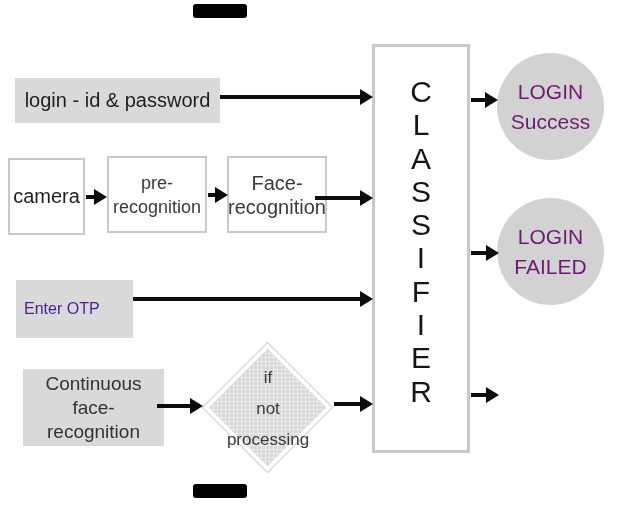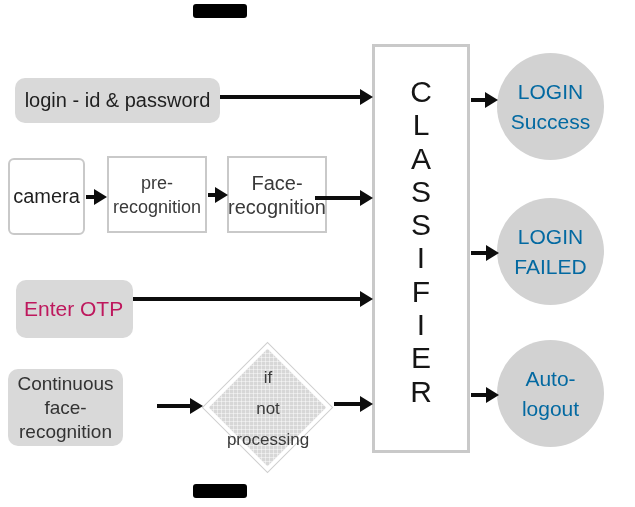--- a/index.html
+++ b/index.html
@@ -3,32 +3,32 @@
 <meta charset="utf-8">
 <style>
   html,body{margin:0;padding:0;background:#fff;}
   .canvas{
     position:relative;width:635px;height:507px;background:#ffffff;overflow:hidden;
     font-family:"Liberation Sans", sans-serif;
   }
   
   .node{position:absolute;box-sizing:border-box;display:flex;align-items:center;justify-content:center;
         text-align:center;white-space:pre-line;}
-  .fill-box{background:var(--box-fill);color:#1f1f1f;border-radius:10px;}
+  .fill-box{background:var(--box-fill);color:#1f1f1f;}
   .line-box{background:#ffffff;border:2px solid var(--node-border);color:#3a3a3a;}
-  .circle{background:var(--circle-fill);border-radius:50%;color:#0369a1;
+  .circle{background:var(--circle-fill);border-radius:50%;color:#701a75;
           font-size:21px;line-height:30px;}
   
   .login-box{left:15px;top:78px;width:205px;height:45px;font-size:20px;}
-  .camera-box{left:8px;top:158px;width:77px;height:77px;font-size:20px;color:#1f1f1f;border-radius:6px;}
+  .camera-box{left:8px;top:158px;width:77px;height:77px;font-size:20px;color:#1f1f1f;}
   .pre-box{left:107px;top:156px;width:100px;height:77px;font-size:18px;line-height:24px;}
   .face-box{left:227px;top:156px;width:100px;height:77px;font-size:20px;line-height:24px;}
-  .otp-box{left:16px;top:280px;width:117px;height:58px;font-size:21px;color:#be185d;
+  .otp-box{left:16px;top:280px;width:117px;height:58px;font-size:16px;color:#4c1d95;
            justify-content:flex-start;padding-left:8px;text-align:left;}
-  .cont-box{left:8px;top:369px;width:115px;height:77px;font-size:19px;line-height:24px;color:#333;}
+  .cont-box{left:23px;top:369px;width:141px;height:77px;font-size:19px;line-height:24px;color:#333;}
   .classifier-box{left:372px;top:44px;width:98px;height:409px;background:#fff;
                   border:3px solid var(--node-border);position:absolute;box-sizing:border-box;}
   .cls-col{position:absolute;left:0;right:0;top:28px;display:flex;flex-direction:column;align-items:center;}
   .cls-letter{font-size:30px;line-height:33.3px;color:#151515;}
   .circle-success{left:497px;top:53px;width:107px;height:107px;}
   .circle-failed{left:497px;top:198px;width:107px;height:107px;}
   .circle-auto{left:497px;top:340px;width:107px;height:107px;}
   
   .diamond-wrap{position:absolute;left:202px;top:342px;width:132px;height:132px;}
   .diamond-shape{position:absolute;left:19px;top:19px;width:93px;height:93px;
@@ -99,22 +99,20 @@
       <div class="cls-letter">I</div>
       <div class="cls-letter">E</div>
       <div class="cls-letter">R</div>
     </div>
   </div>
 
   <div class="node circle circle-success">LOGIN
 Success</div>
   <div class="node circle circle-failed">LOGIN
 FAILED</div>
-  <div class="node circle circle-auto">Auto-
-logout</div>
 
   <div class="arrow a-login">
       <span class="shaft"></span>
       <span class="head"></span>
     </div>
   <div class="arrow a-cam-pre">
       <span class="shaft"></span>
       <span class="head"></span>
     </div>
   <div class="arrow a-pre-face">

